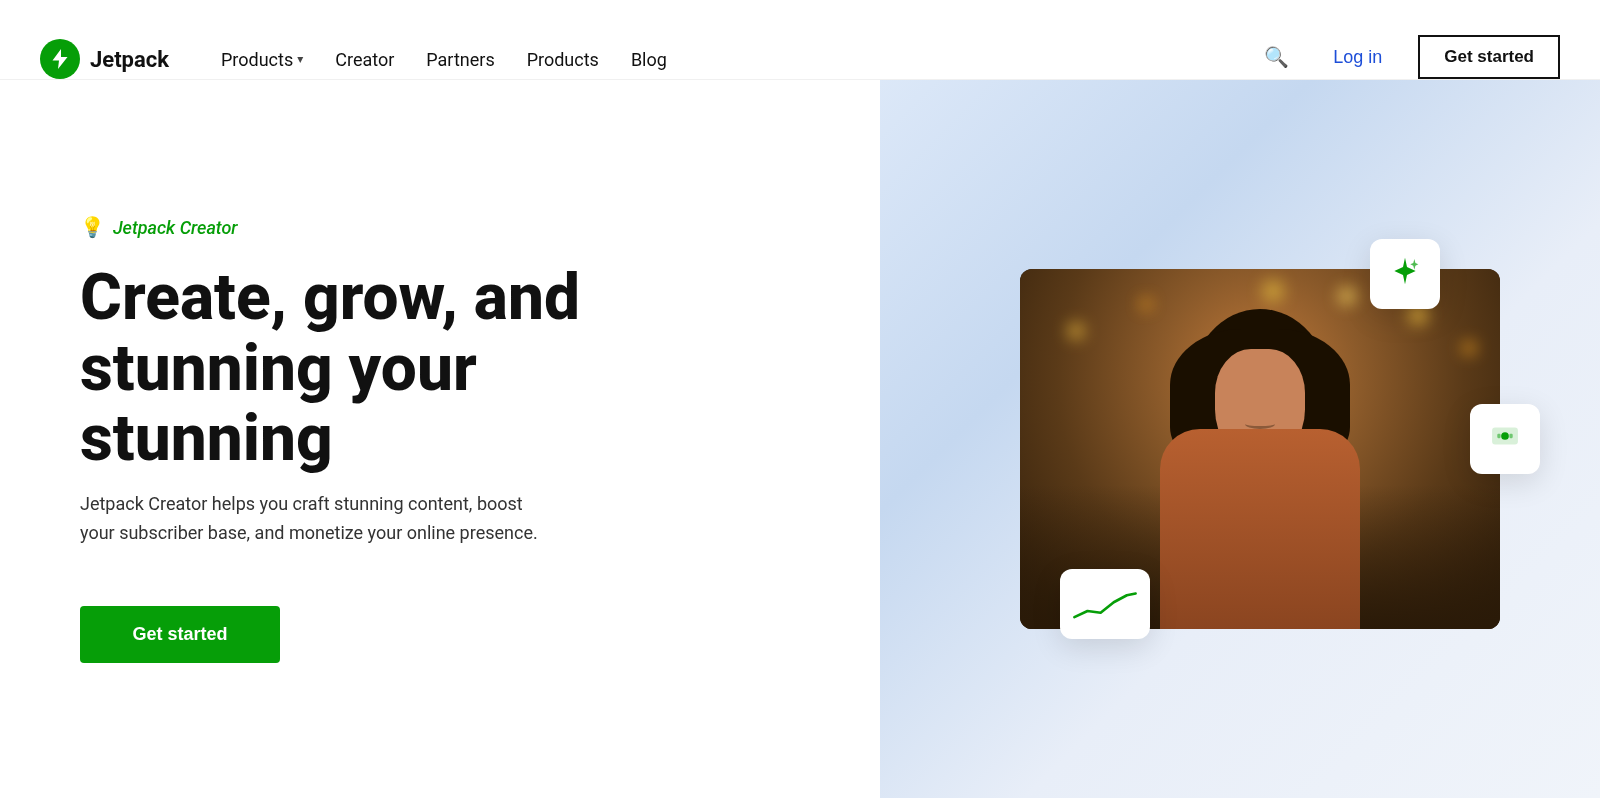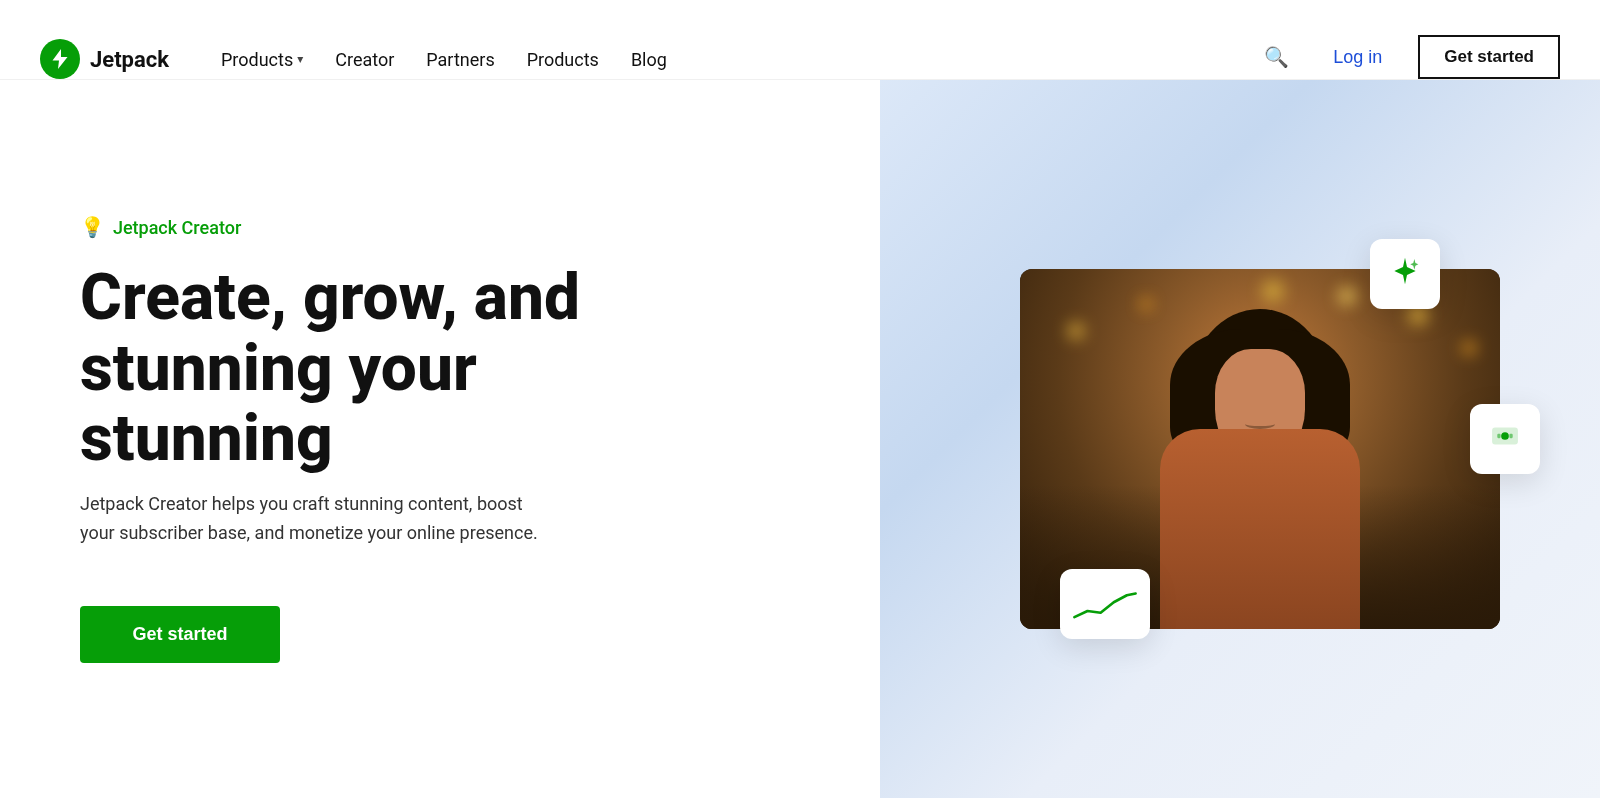--- a/index.html
+++ b/index.html
@@ -143,20 +143,21 @@
       margin-bottom: 24px;
     }
     .badge-icon {
       color: #069e08;
       font-size: 20px;
     }
     .badge-text {
       color: #069e08;
       font-size: 18px;
       font-weight: 500;
+      font-style: italic;
     }
     .hero-title {
       font-size: 64px;
       font-weight: 800;
       line-height: 1.1;
       color: #111;
       margin-bottom: 16px;
       max-width: 600px;
     }
     .hero-subtitle {

